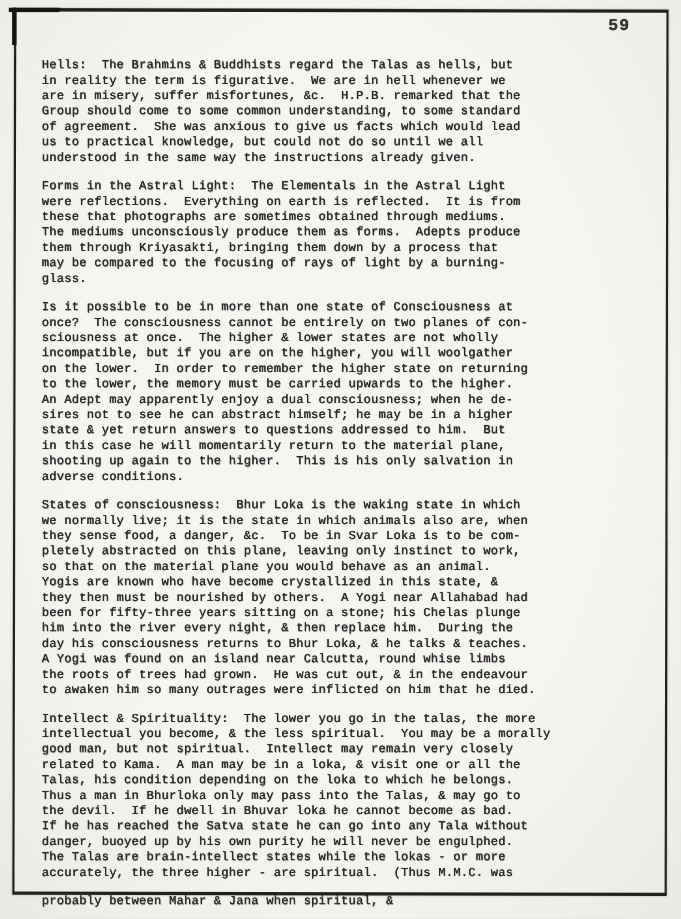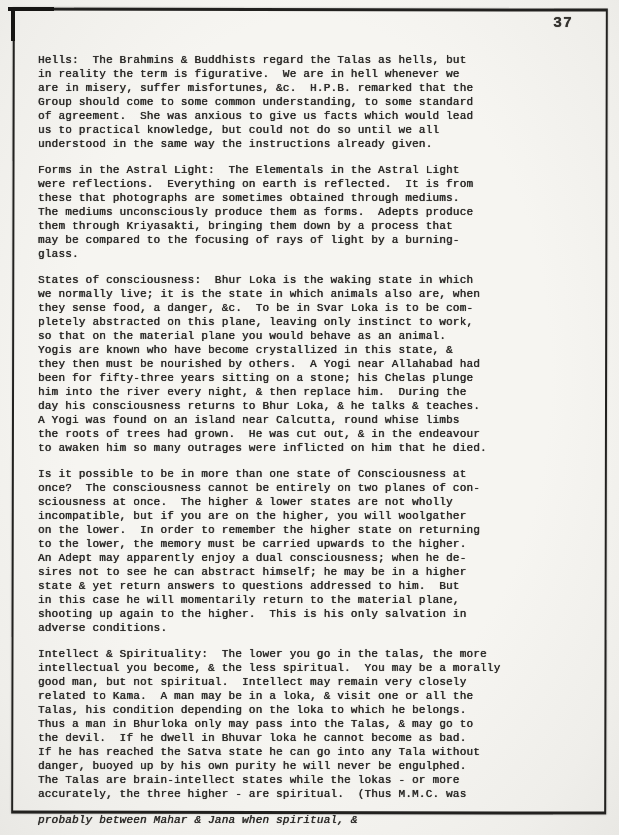--- a/index.html
+++ b/index.html
@@ -66,74 +66,73 @@
     margin: 0 0 12px 0;
     font-size: 11px;
     line-height: 14px;
     letter-spacing: 0.2px;
     white-space: pre-wrap;
     text-shadow: 0 0 0.7px rgba(30,29,27,.85), 0.4px 0.4px 0.6px rgba(45,43,40,.45);
   }
   .text-block p.trailing {
     margin-top: 2px;
     margin-bottom: 0;
-    font-style: italic;
   }
 </style>
 </head>
 <body>
 
 <div class="scan">
 
   <div class="frame"></div>
   <div class="corner-mark-v"></div>
   <div class="corner-mark-h"></div>
 
-  <div class="page-number">37</div>
+  <div class="page-number">59</div>
 
   <div class="text-block">
     <p>Hells:  The Brahmins &amp; Buddhists regard the Talas as hells, but
 in reality the term is figurative.  We are in hell whenever we
 are in misery, suffer misfortunes, &amp;c.  H.P.B. remarked that the
 Group should come to some common understanding, to some standard
 of agreement.  She was anxious to give us facts which would lead
 us to practical knowledge, but could not do so until we all
 understood in the same way the instructions already given.</p>
     <p>Forms in the Astral Light:  The Elementals in the Astral Light
 were reflections.  Everything on earth is reflected.  It is from
 these that photographs are sometimes obtained through mediums.
 The mediums unconsciously produce them as forms.  Adepts produce
 them through Kriyasakti, bringing them down by a process that
 may be compared to the focusing of rays of light by a burning-
 glass.</p>
+    <p>Is it possible to be in more than one state of Consciousness at
+once?  The consciousness cannot be entirely on two planes of con-
+sciousness at once.  The higher &amp; lower states are not wholly
+incompatible, but if you are on the higher, you will woolgather
+on the lower.  In order to remember the higher state on returning
+to the lower, the memory must be carried upwards to the higher.
+An Adept may apparently enjoy a dual consciousness; when he de-
+sires not to see he can abstract himself; he may be in a higher
+state &amp; yet return answers to questions addressed to him.  But
+in this case he will momentarily return to the material plane,
+shooting up again to the higher.  This is his only salvation in
+adverse conditions.</p>
     <p>States of consciousness:  Bhur Loka is the waking state in which
 we normally live; it is the state in which animals also are, when
 they sense food, a danger, &amp;c.  To be in Svar Loka is to be com-
 pletely abstracted on this plane, leaving only instinct to work,
 so that on the material plane you would behave as an animal.
 Yogis are known who have become crystallized in this state, &amp;
 they then must be nourished by others.  A Yogi near Allahabad had
 been for fifty-three years sitting on a stone; his Chelas plunge
 him into the river every night, &amp; then replace him.  During the
 day his consciousness returns to Bhur Loka, &amp; he talks &amp; teaches.
 A Yogi was found on an island near Calcutta, round whise limbs
 the roots of trees had grown.  He was cut out, &amp; in the endeavour
 to awaken him so many outrages were inflicted on him that he died.</p>
-    <p>Is it possible to be in more than one state of Consciousness at
-once?  The consciousness cannot be entirely on two planes of con-
-sciousness at once.  The higher &amp; lower states are not wholly
-incompatible, but if you are on the higher, you will woolgather
-on the lower.  In order to remember the higher state on returning
-to the lower, the memory must be carried upwards to the higher.
-An Adept may apparently enjoy a dual consciousness; when he de-
-sires not to see he can abstract himself; he may be in a higher
-state &amp; yet return answers to questions addressed to him.  But
-in this case he will momentarily return to the material plane,
-shooting up again to the higher.  This is his only salvation in
-adverse conditions.</p>
     <p>Intellect &amp; Spirituality:  The lower you go in the talas, the more
 intellectual you become, &amp; the less spiritual.  You may be a morally
 good man, but not spiritual.  Intellect may remain very closely
 related to Kama.  A man may be in a loka, &amp; visit one or all the
 Talas, his condition depending on the loka to which he belongs.
 Thus a man in Bhurloka only may pass into the Talas, &amp; may go to
 the devil.  If he dwell in Bhuvar loka he cannot become as bad.
 If he has reached the Satva state he can go into any Tala without
 danger, buoyed up by his own purity he will never be engulphed.
 The Talas are brain-intellect states while the lokas - or more

